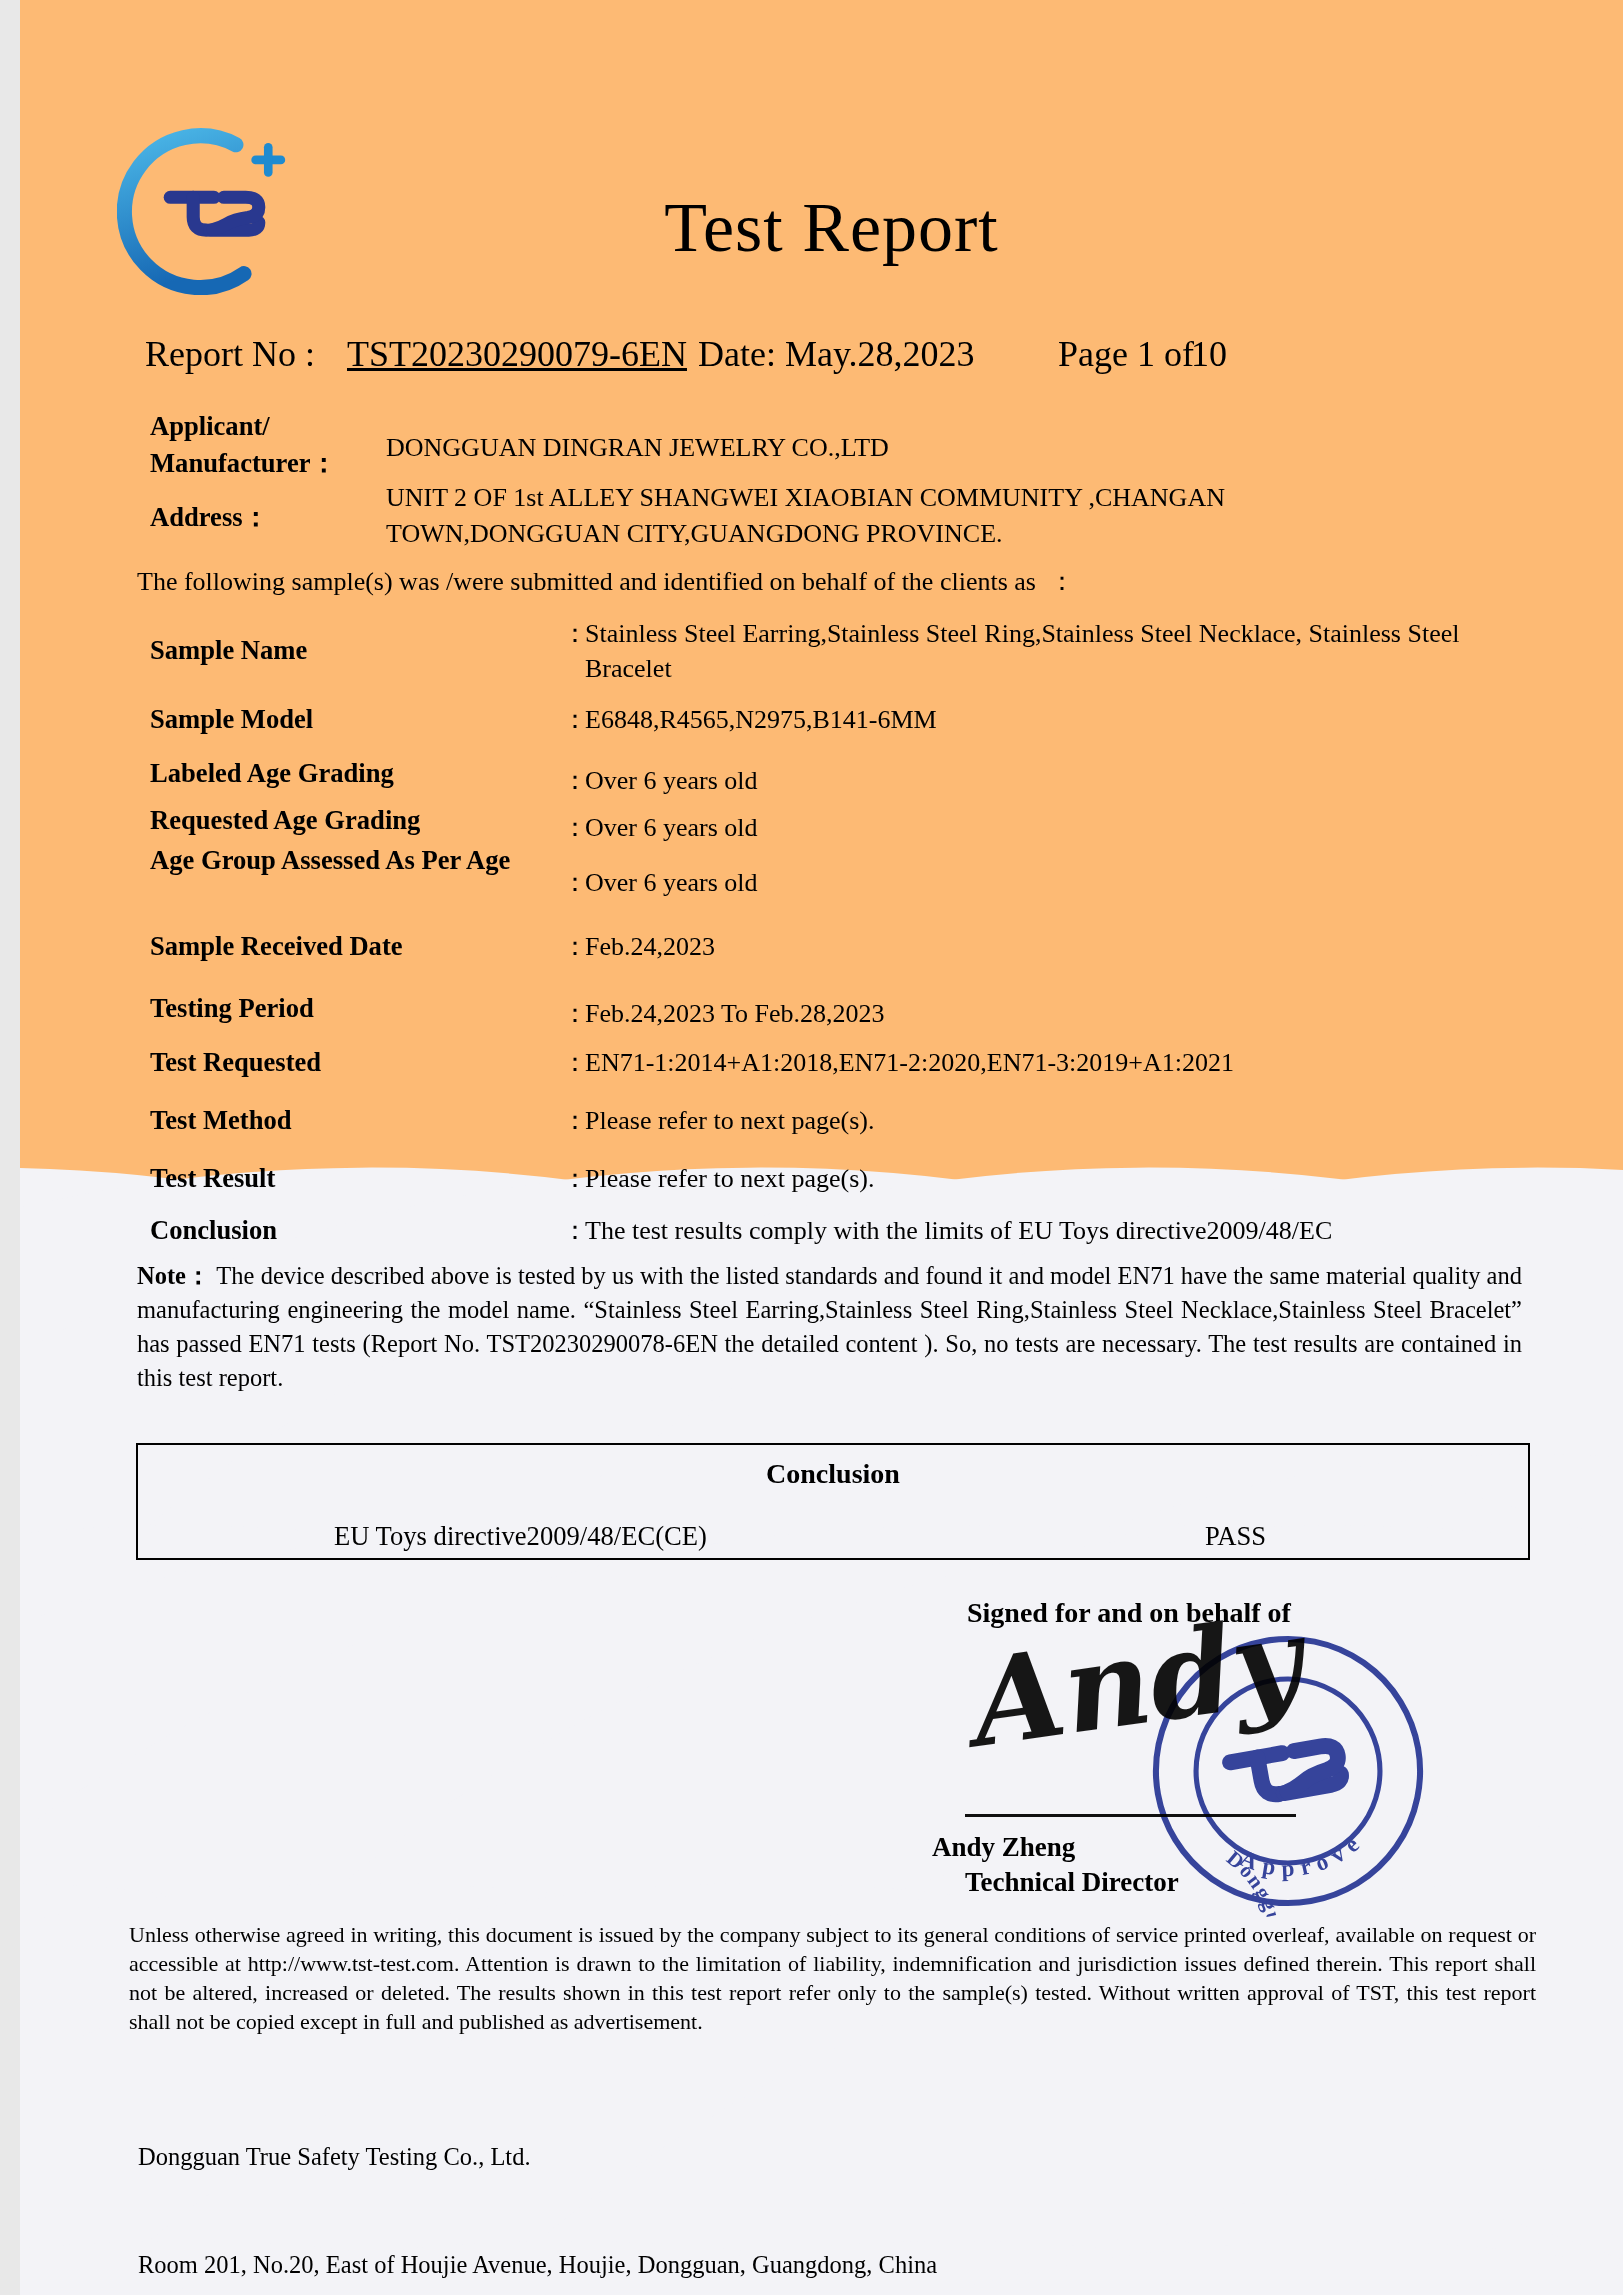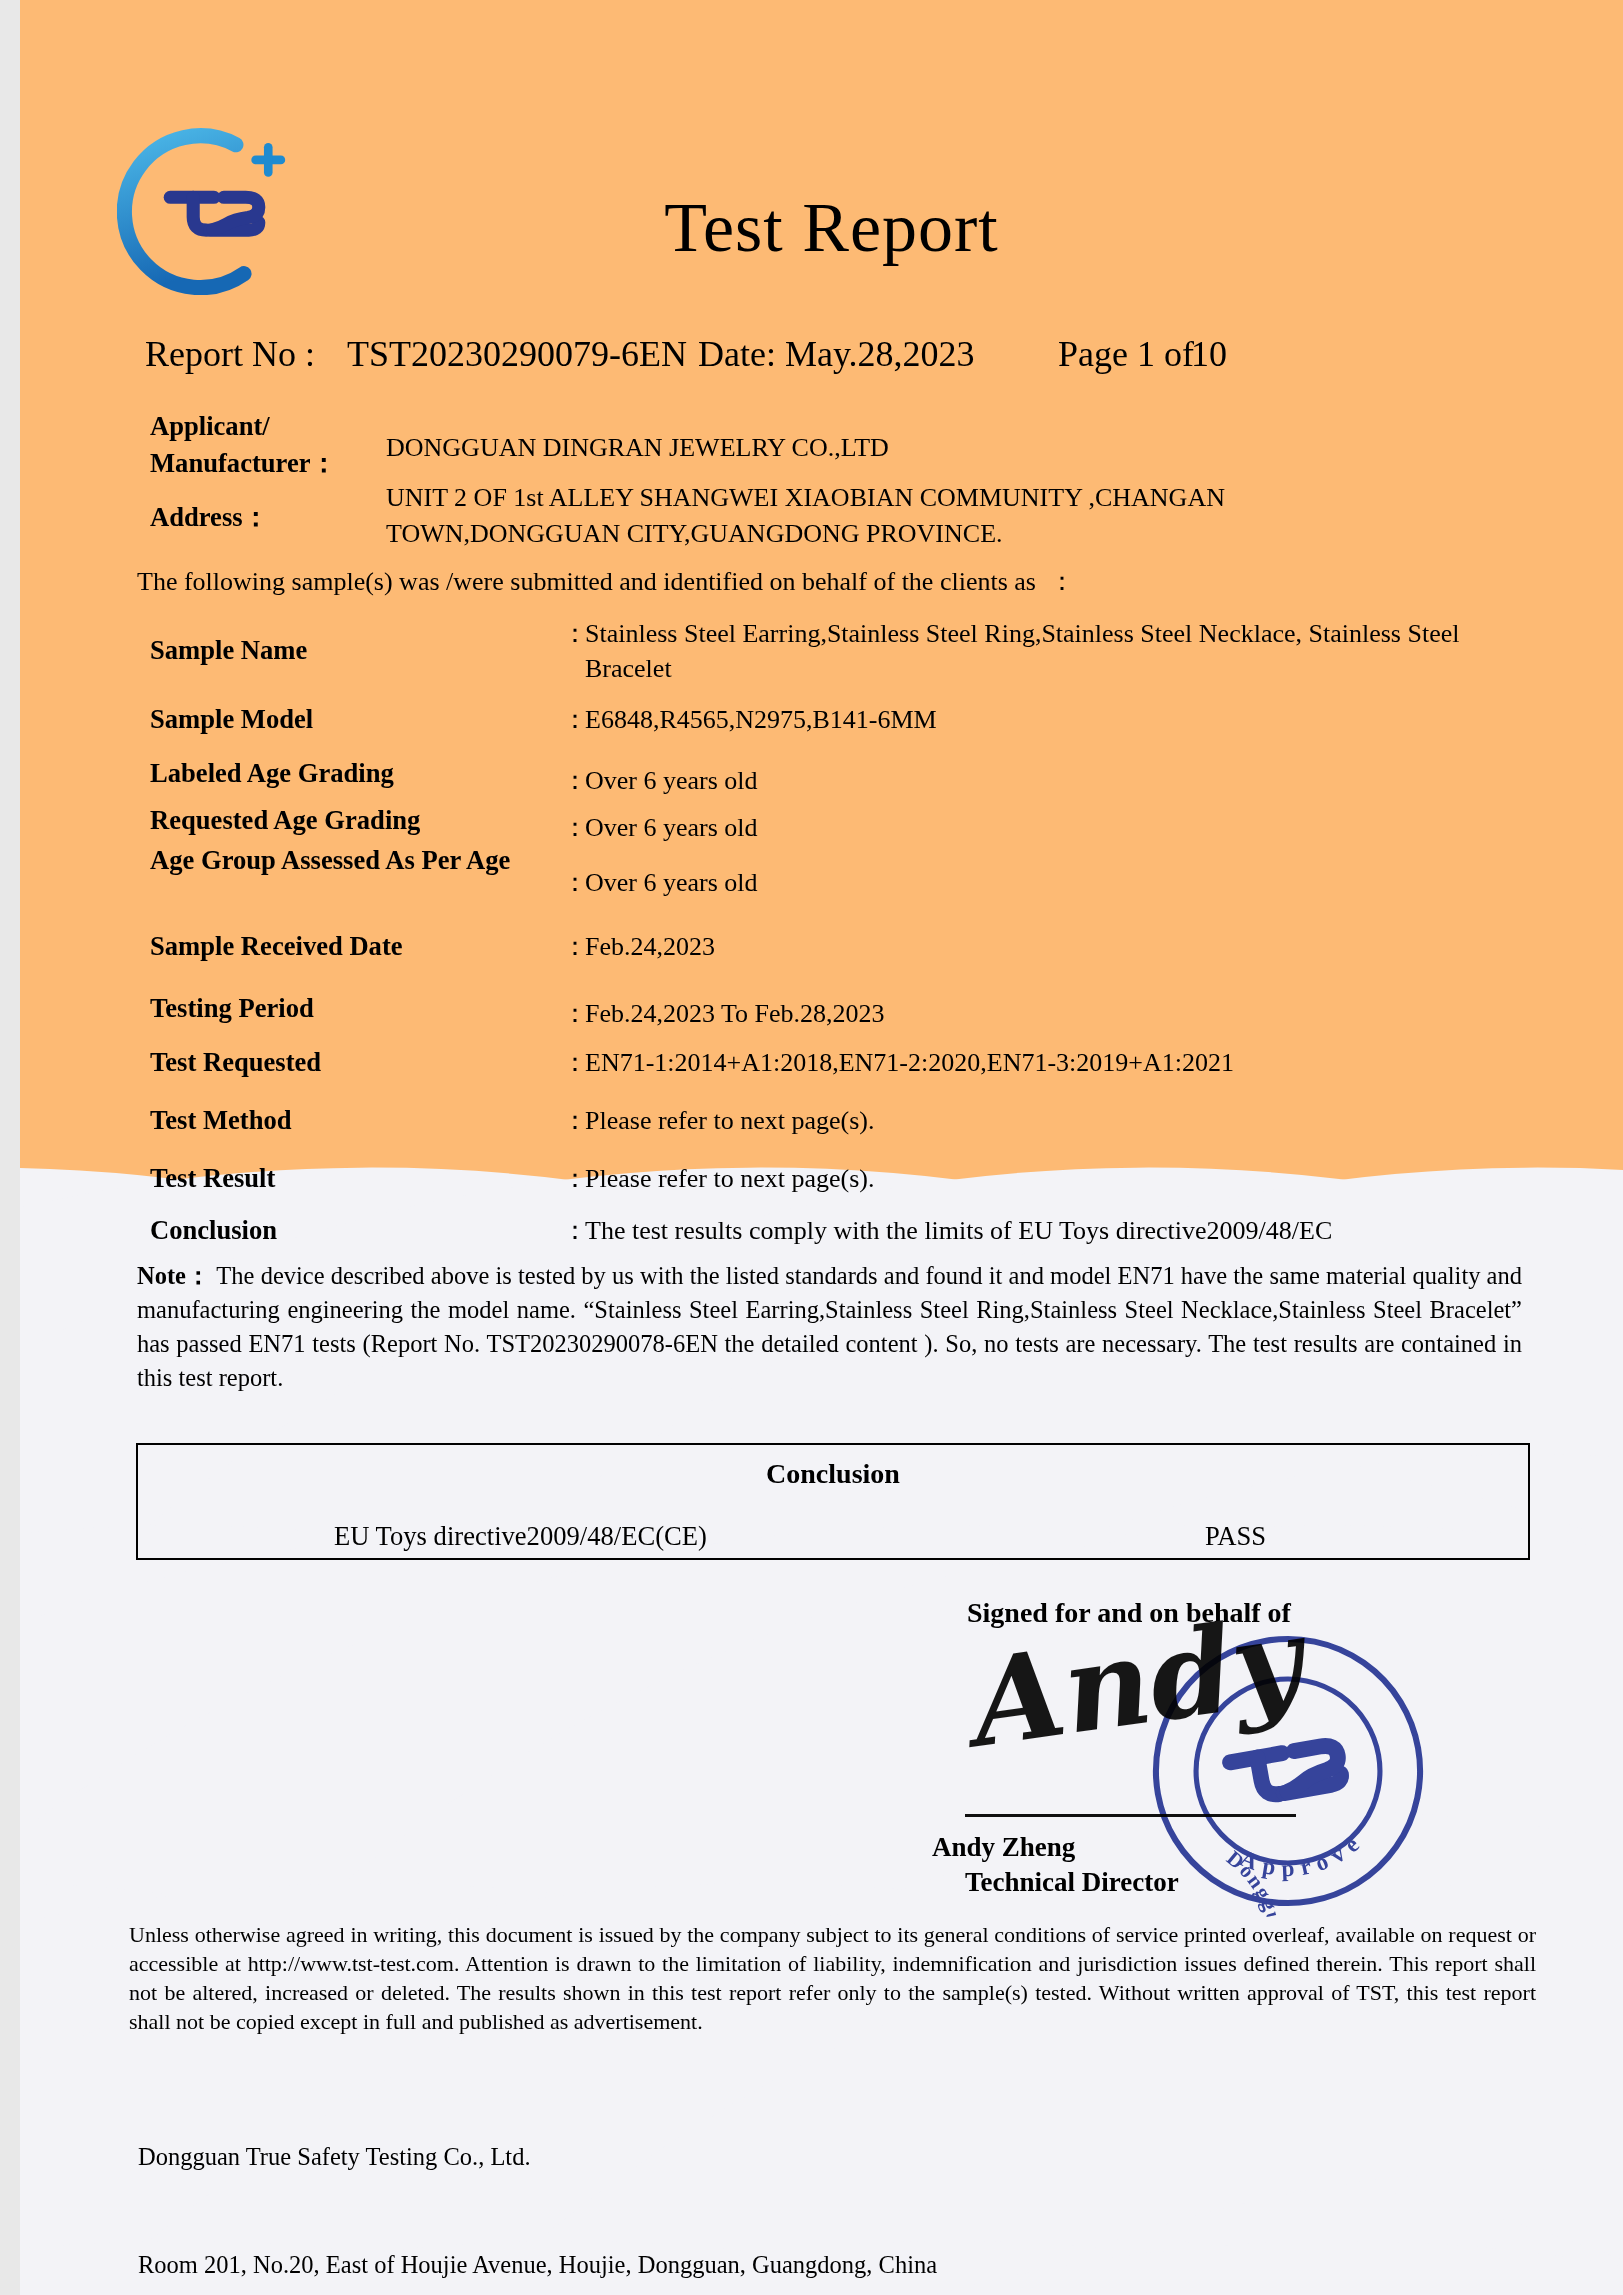--- a/index.html
+++ b/index.html
@@ -14,21 +14,21 @@
   }
   .wm-layer{position:absolute;inset:0;z-index:0;pointer-events:none;}
   .content{position:absolute;inset:0;z-index:1;}
   .abs{position:absolute;}
   
   .logo-box{left:97px;top:128px;width:172px;height:167px;}
   .doc-title{left:0;right:0;top:188px;text-align:center;font-size:70px;letter-spacing:1px;}
   .meta-row{left:0;top:333px;width:100%;height:46px;font-size:36px;}
   .meta-row span{position:absolute;white-space:nowrap;}
   .m-rlabel{left:125px;}
-  .m-rno{left:327px;}
+  .m-rno{left:327px;text-decoration:underline;}
   .m-date{left:678px;}
   .m-page{left:1038px;}
   .m-pnum{left:1171px;}
   
   .plabel{font-weight:bold;font-size:26.6px;line-height:37px;}
   .pvalue{font-size:26px;line-height:36px;}
   .applicant-label{left:130px;top:408px;}
   .applicant-value{left:366px;top:430px;width:1022px;}
   .address-label{left:130px;top:499px;}
   .address-value{left:366px;top:480px;width:982px;}

